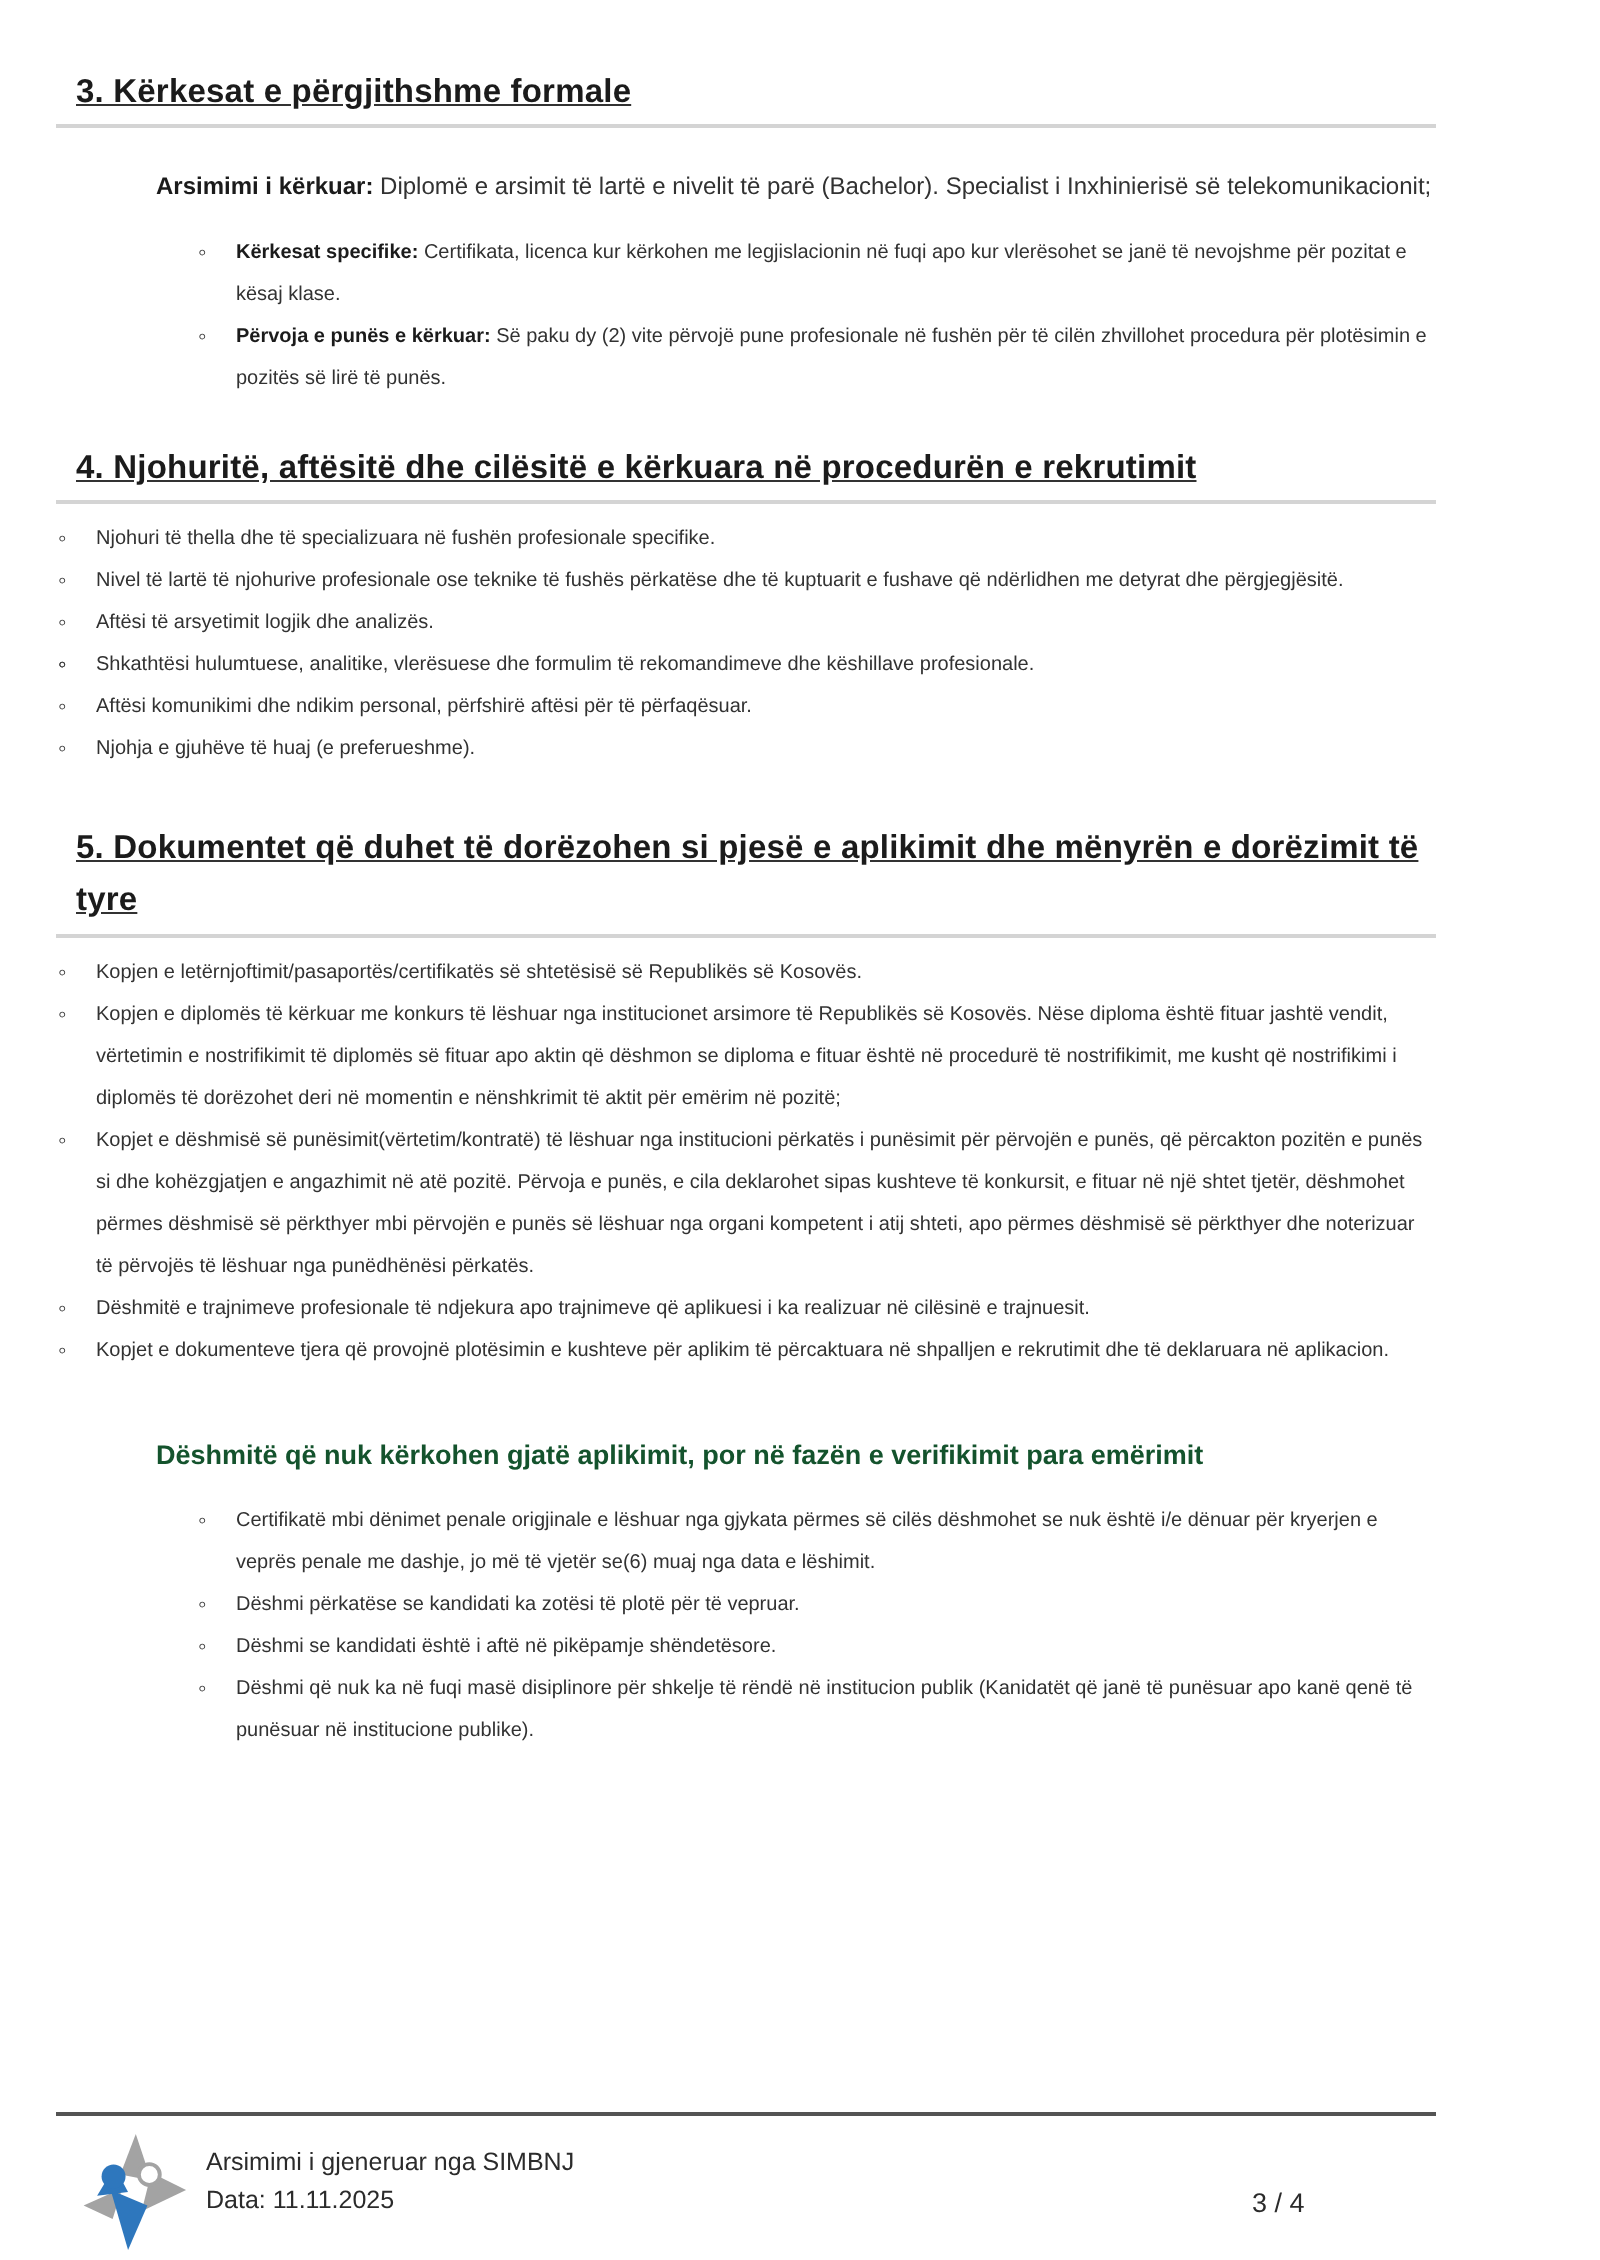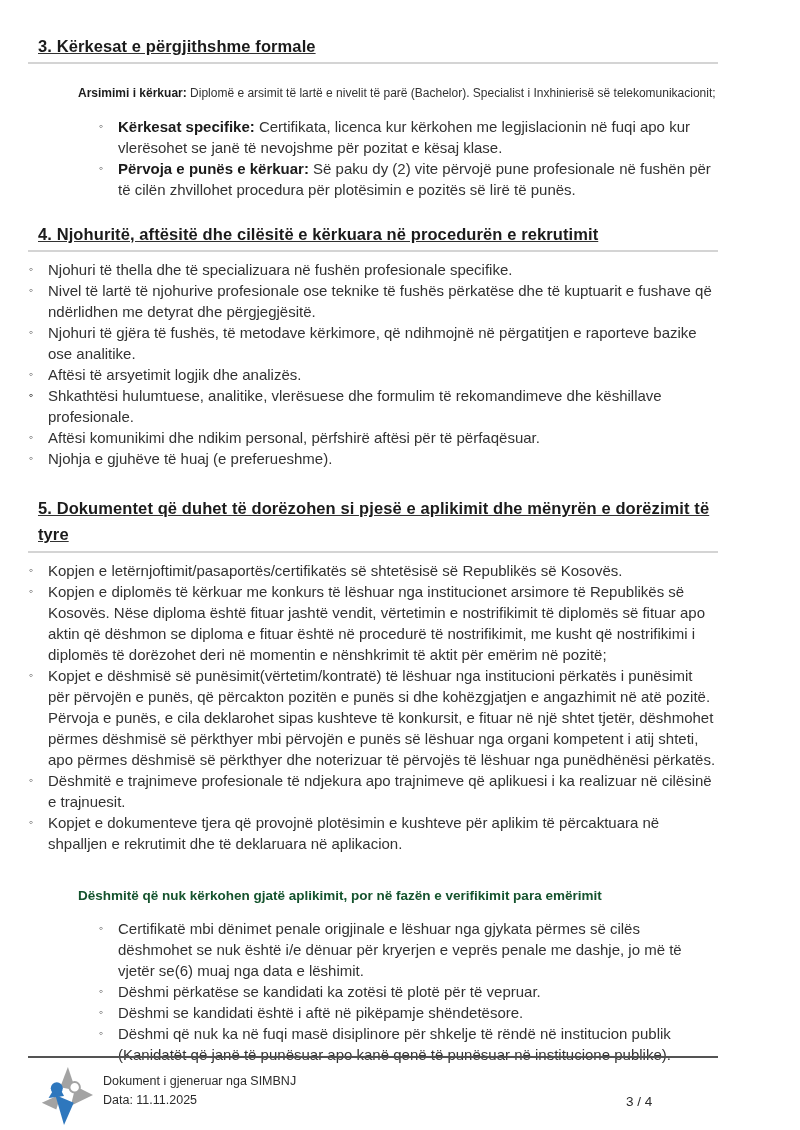--- a/index.html
+++ b/index.html
@@ -29,21 +29,21 @@
   .intro {
     margin:19px 84px 0 78px;
     font-size:12px; line-height:21px;
   }
   .b { font-weight:bold; color:#1b1b1b; }
 
   ul.blist {
     list-style:none;
     margin:12px 84px 0 0;
     padding:0 0 0 118px;
-    font-size:15px; line-height:21px;
+    font-size:10px; line-height:21px;
   }
   ul.tight { margin-top:7px;padding-left:48px; }
   ul.blist li { position:relative; }
   .bullet-icon {
     position:absolute; left:-19px; top:0;
     color:#3a3a3a; font-size:12px;
   }
   .bullet-icon::before { content:"◦"; }
 
   .sub-heading {
@@ -85,21 +85,20 @@
   </section>
 
   <section class="sec4">
     <div class="band">
       <h2 class="sec-heading">4. Njohuritë, aftësitë dhe cilësitë e kërkuara në procedurën e rekrutimit</h2>
       <div class="hrule"></div>
     </div>
     <ul class="blist tight">
       <li><span class="bullet-icon"></span><span> Njohuri të thella dhe të specializuara në fushën profesionale specifike.</span></li>
       <li><span class="bullet-icon"></span><span>Nivel të lartë të njohurive profesionale ose teknike të fushës përkatëse dhe të kuptuarit e fushave që ndërlidhen me detyrat dhe përgjegjësitë.</span></li>
-      <li><span class="bullet-icon"></span><span>Njohuri të gjëra të fushës, të metodave kërkimore, që ndihmojnë në përgatitjen e raporteve bazike ose analitike.</span></li>
       <li><span class="bullet-icon"></span><span>Aftësi të arsyetimit logjik dhe analizës.</span></li>
       <li><span class="bullet-icon"></span></li>
       <li><span class="bullet-icon"></span><span>Shkathtësi hulumtuese, analitike, vlerësuese dhe formulim të rekomandimeve dhe këshillave profesionale.</span></li>
       <li><span class="bullet-icon"></span><span> Aftësi komunikimi dhe ndikim personal, përfshirë aftësi për të përfaqësuar.</span></li>
       <li><span class="bullet-icon"></span><span>Njohja e gjuhëve të huaj (e preferueshme).</span></li>
     </ul>
   </section>
 
   <section class="sec5">
     <div class="band">
@@ -128,20 +127,20 @@
       <svg class="logo" viewBox="0 0 60 62" xmlns="http://www.w3.org/2000/svg">
         <path d="M33 1 L41 25 L25 22 Z" fill="#a3a3a3"></path>
         <path d="M59 30 L36 41 L41 21 Z" fill="#a3a3a3"></path>
         <path d="M6 38 L26 29 L21 45 Z" fill="#a3a3a3"></path>
         <path d="M29 61 L20 30 L39 38 Z" fill="#2e77bd"></path>
         <path d="M13 33 L22 18 L29 31 Z" fill="#2e77bd"></path>
         <circle cx="21.5" cy="23" r="6.2" fill="#2e77bd"></circle>
         <circle cx="40" cy="22" r="5.4" fill="#ffffff" stroke-width="2" stroke="#a3a3a3"></circle>
       </svg>
       <div class="footer-text">
-        <div>Dokument i gjeneruar nga SIMBNJ</div>
+        <div>Arsimimi i gjeneruar nga SIMBNJ</div>
         <div>Data: 11.11.2025</div>
       </div>
     </div>
     <div class="page-num">3 / 4</div>
   </div>
 
 </div>
 
 </body></html>

